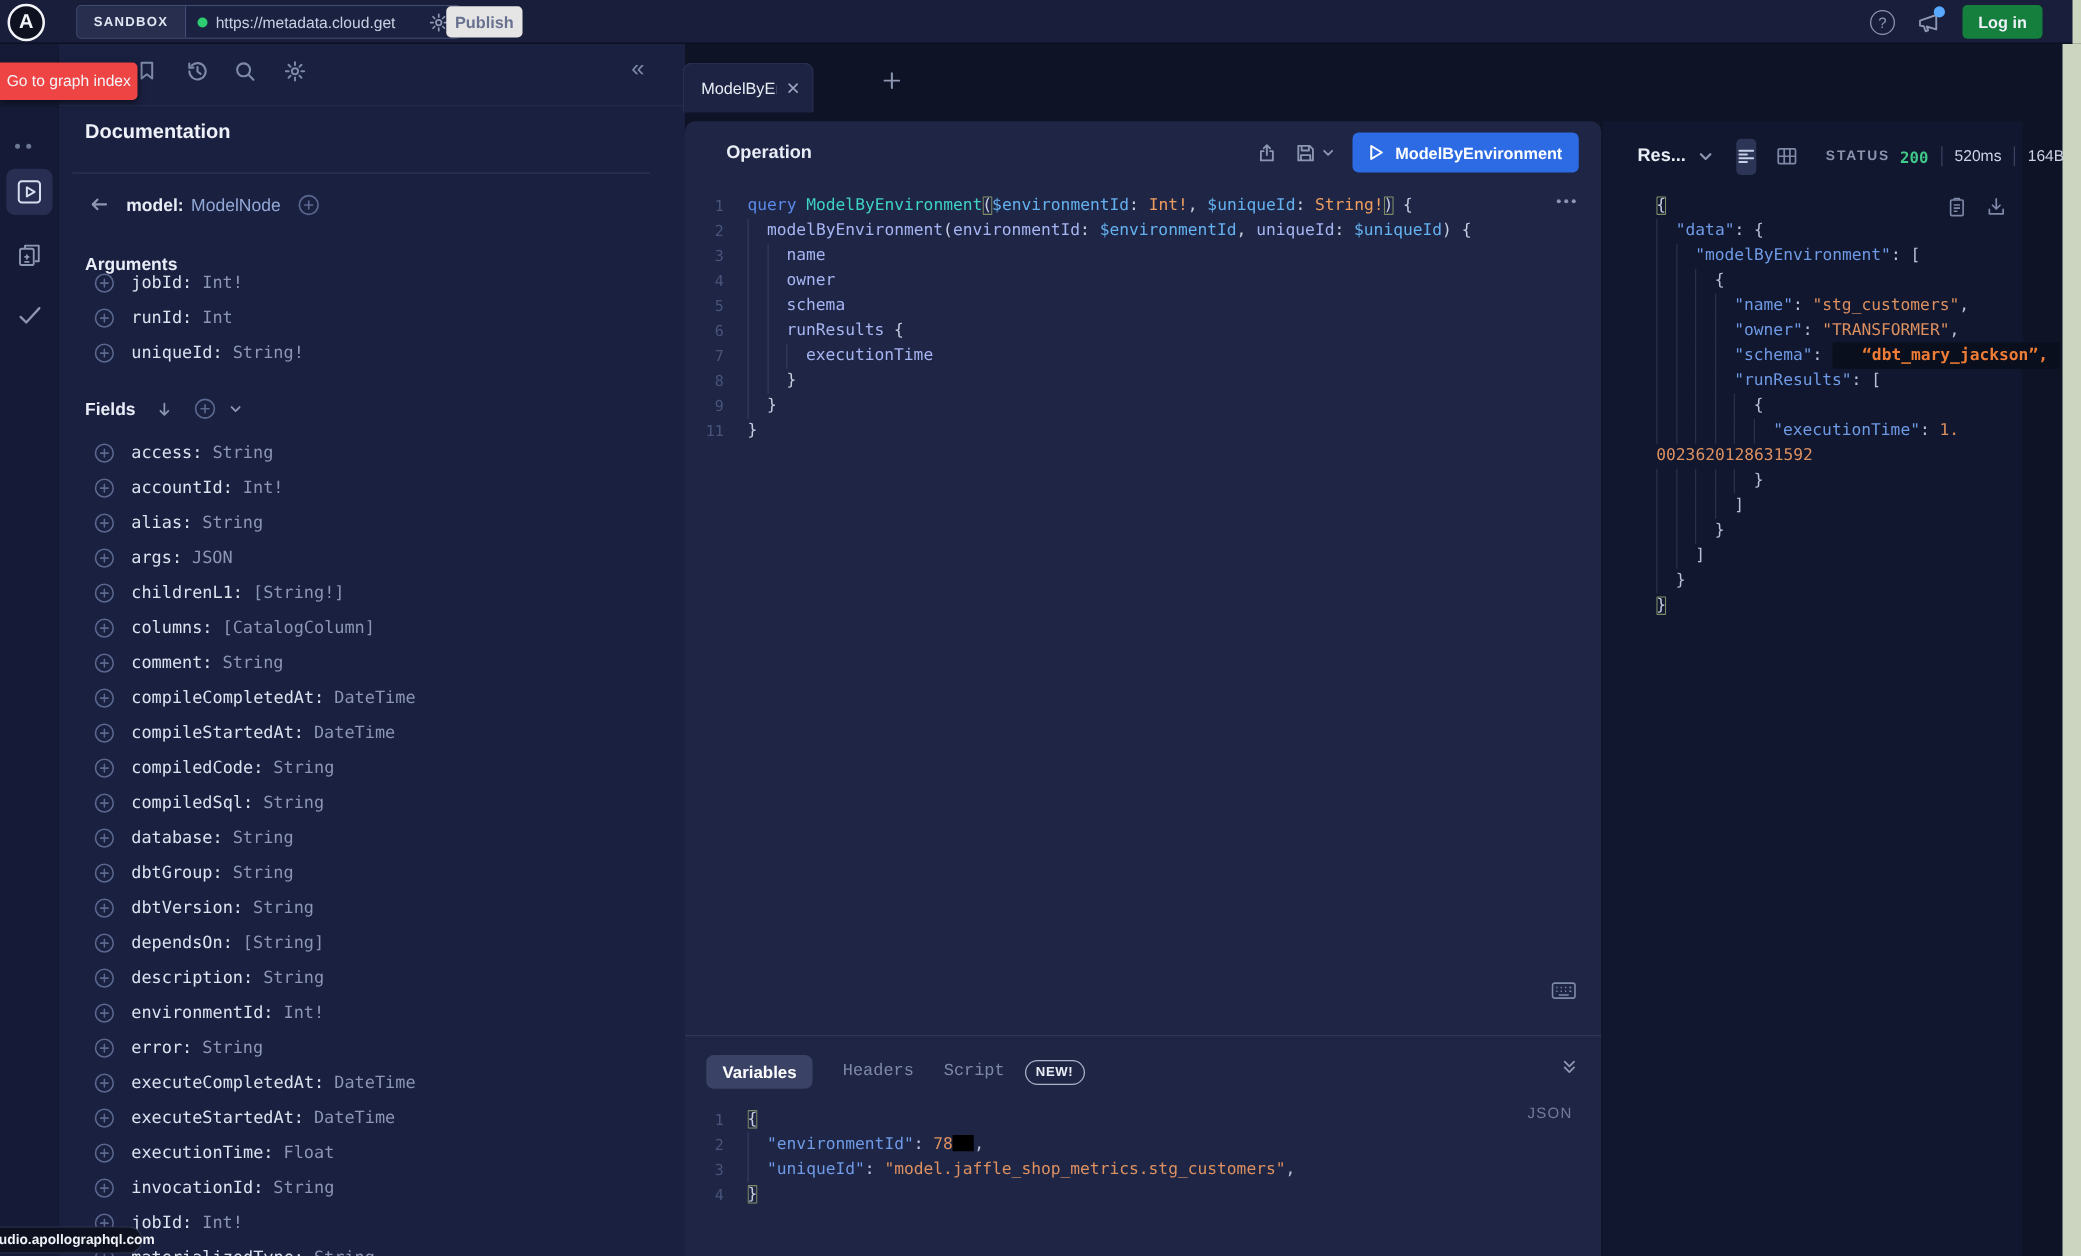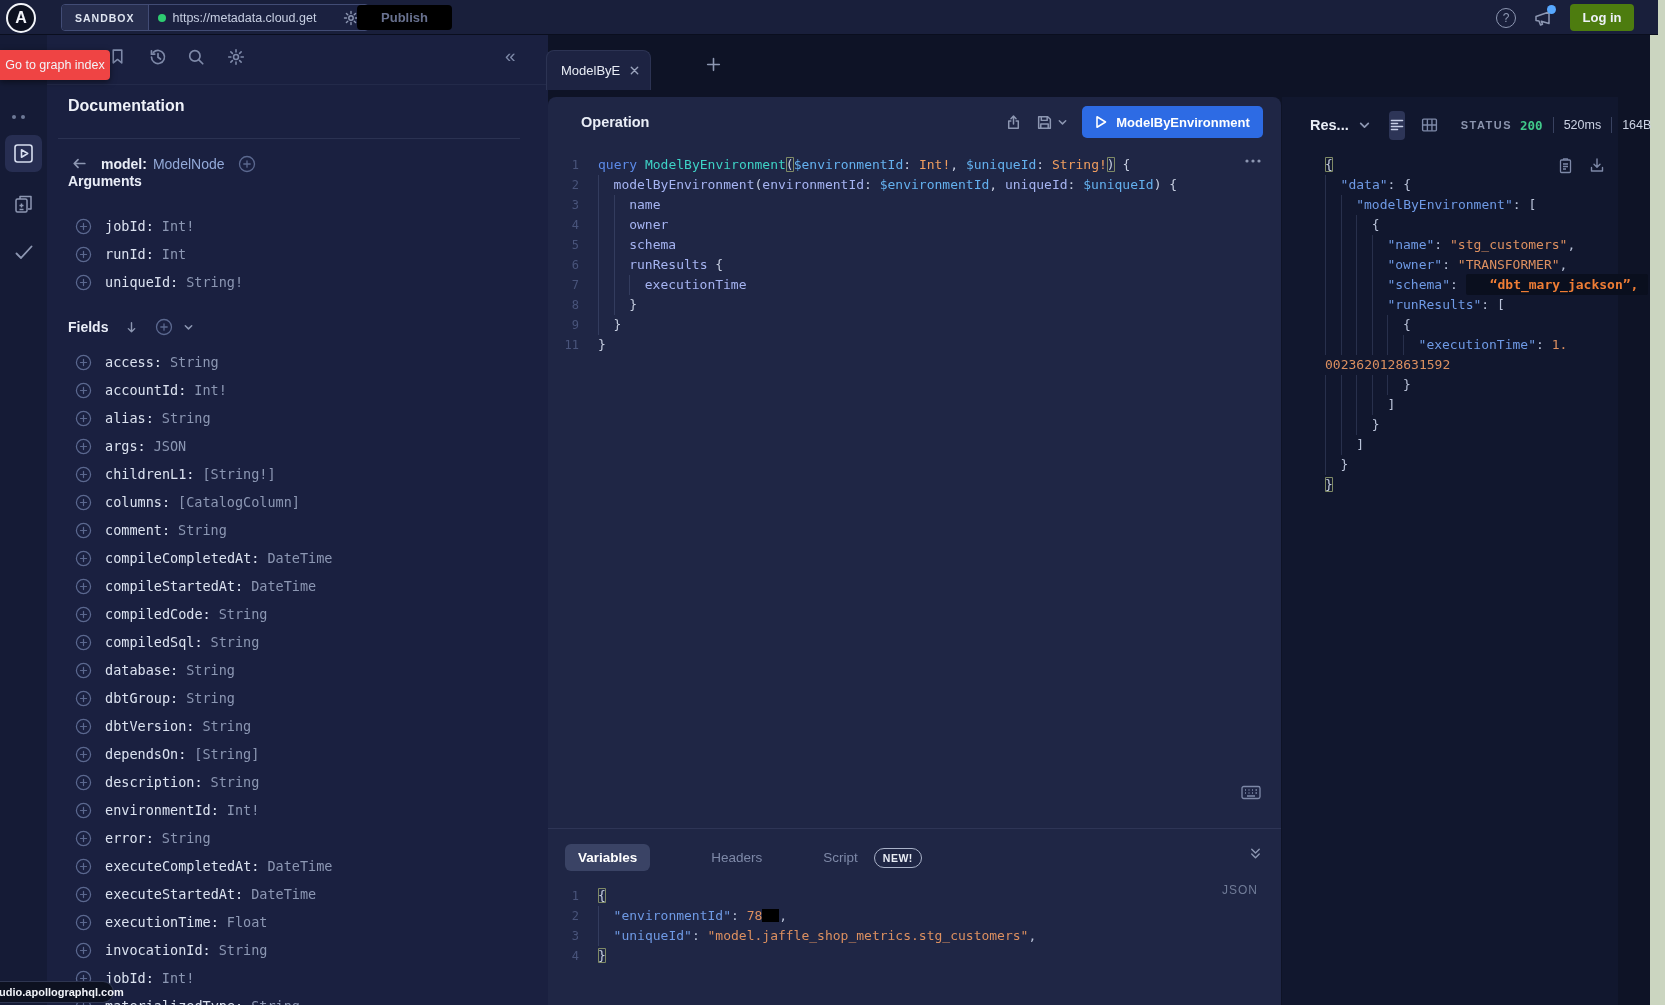--- a/index.html
+++ b/index.html
@@ -13,28 +13,28 @@
   
   .topbar { position:absolute; left:0; top:0; width:1658px; height:35px; background:#191f3b; border-bottom:1px solid #0a0e1e; z-index:30; }
   .logo { position:absolute; left:6px; top:3px; width:30px; height:30px; border:2px solid #f2f4f9; border-radius:50%;
           display:flex; align-items:center; justify-content:center; font-weight:bold; font-size:16px; color:#f2f4f9; background:#0d1120; }
   .urlgroup { position:absolute; left:61px; top:4px; height:27px; display:flex; border:1px solid #424c75; border-radius:4px; overflow:hidden; }
   .sandbox-chip { background:#272e4e; color:#dfe5f1; font-size:10.5px; font-weight:bold; letter-spacing:1px;
           display:flex; align-items:center; padding:0 13px; border-right:1px solid #424c75; }
   .urlbox { display:flex; align-items:center; gap:7px; padding:0 9px; width:219px; background:#1b2140;justify-content:center; }
   .green-dot { width:8px; height:8px; border-radius:50%; background:#2ecc71; flex:none; }
   .url-text { font-size:12.5px; color:#c7cfe2; white-space:nowrap; overflow:hidden; flex:1; }
-  .publish-btn { position:absolute; left:357px; top:5px; width:95px; height:25px; background:#000000; border:none; border-radius:4px;
+  .publish-btn { position:absolute; left:357px; top:5px; width:61px; height:25px; background:#e5e5e5; border:none; border-radius:4px;
           color:#68718f; font-weight:bold; font-size:13px; font-family:inherit; }
   .topbar-right { position:absolute; right:24px; top:0; height:35px; display:flex; align-items:center; gap:17px; }
   .icon-btn { color:#8d97b2; background:none; border:none; padding:0; position:relative; }
   .help-circle { width:20px; height:20px; border:1.5px solid #8d97b2; border-radius:50%; color:#8d97b2;
           font-size:12px; display:flex; align-items:center; justify-content:center; }
   .notif-dot { position:absolute; right:-3px; top:-4px; width:9px; height:9px; border-radius:50%; background:#57a8ff; }
-  .login-btn { width:64px; height:27px; background:#4d7c0f; border:none; border-radius:4px; color:#eef1f8;
+  .login-btn { width:64px; height:27px; background:#15803d; border:none; border-radius:4px; color:#eef1f8;
           font-weight:bold; font-size:13px; font-family:inherit; }
 
   
   .strip-top { position:absolute; right:0; top:0; width:7px; height:35px; background:#cbd5c0; z-index:31; }
   .strip { position:absolute; right:0; top:35px; width:15px; height:970px; background:#cbd5c0; z-index:5; }
 
   
   .rail { position:absolute; left:0; top:35px; width:47px; height:970px; background:#151b36; z-index:10; }
   .rail-btn { position:absolute; left:5px; width:37px; height:37px; border-radius:7px; display:flex; align-items:center; justify-content:center;
           color:#8d97b2; background:none; border:none; }
@@ -100,21 +100,21 @@
   .tk-bh{color:#c6cee0; box-shadow:inset 0 0 0 1px #7f8a66; border-radius:1px;}
   .tk-k{color:#6f9ae5} .tk-s{color:#dd9060} .tk-p{color:#b9c2d8}
   .tk-hl{color:#ef7d35; font-weight:bold; background:#0a0f1e; padding:3px 10px 3px 24px; border-radius:2px; font-family:"DejaVu Sans Mono",monospace;}
   .tk-redact{display:inline-block; width:17px; height:13px; background:#000; vertical-align:-2px;}
   .op-code { position:absolute; left:0; top:58px; width:100%; }
 
   
   .vdivider { position:absolute; left:0; top:731px; width:100%; height:1px; background:#2e3556; }
   .vars-tabs { position:absolute; left:17px; top:745px; height:31px; display:flex; align-items:center; gap:24px; }
   .vtab-active { background:#3a4365; border-radius:6px; padding:6px 13px; font-size:13.5px; font-weight:bold; color:#fff; }
-  .vtab { font-size:13.5px; color:#7e89a8; background:none; border:none; font-family:Liberation Sans, sans-serif; padding:0;margin-left:37px; }
+  .vtab { font-size:13.5px; color:#7e89a8; background:none; border:none; font-family:Liberation Mono, monospace; padding:0; }
   .new-badge { border:1px solid #aab3c9; border-radius:10px; padding:3px 8px; font-size:10.5px; font-weight:bold;
           letter-spacing:.5px; color:#e8ecf4; margin-left:-8px; }
   .vars-collapse { position:absolute; right:18px; top:749px; color:#8d97b2; background:none; border:none; padding:0; }
   .vars-mode { position:absolute; right:23px; top:786px; font-size:12px; letter-spacing:1px; color:#717c98; }
   .vars-code { position:absolute; left:0; top:789px; width:100%; }
 
   
   .response { position:absolute; left:1282px; top:97px; width:336px; height:908px; background:#11172e; z-index:7; }
   .res-head { position:absolute; left:0; top:8px; width:100%; height:40px; display:flex; align-items:center; }
   .res-title { font-size:14.5px; font-weight:bold; color:#e9edf6; margin-left:28px; }
@@ -236,21 +236,21 @@
       <span class="crumb-field">model:</span>
       <span class="crumb-type">ModelNode</span>
       <span class="plus-ic">
         <svg width="18" height="18" viewBox="0 0 18 18" fill="none" stroke="currentColor" stroke-width="1.3" stroke-linecap="round">
             <circle cx="9" cy="9" r="7.5"></circle>
             <path d="M9 5.8v6.4M5.8 9h6.4"></path>
           </svg>
       </span>
     </div>
 
-    <div class="sec-title" style="top:138px">Arguments</div>
+    <div class="sec-title" style="top:168px">Arguments</div>
     <div class="doc-list" style="top:177px" id="args-list">
         <div class="doc-row">
           <span class="plus-ic">
             <svg width="17" height="17" viewBox="0 0 18 18" fill="none" stroke="currentColor" stroke-width="1.3" stroke-linecap="round">
               <circle cx="9" cy="9" r="7.5"></circle>
               <path d="M9 5.8v6.4M5.8 9h6.4"></path>
             </svg>
           </span>
           <span class="doc-name">jobId:</span>
           <span class="doc-type">Int!</span>

